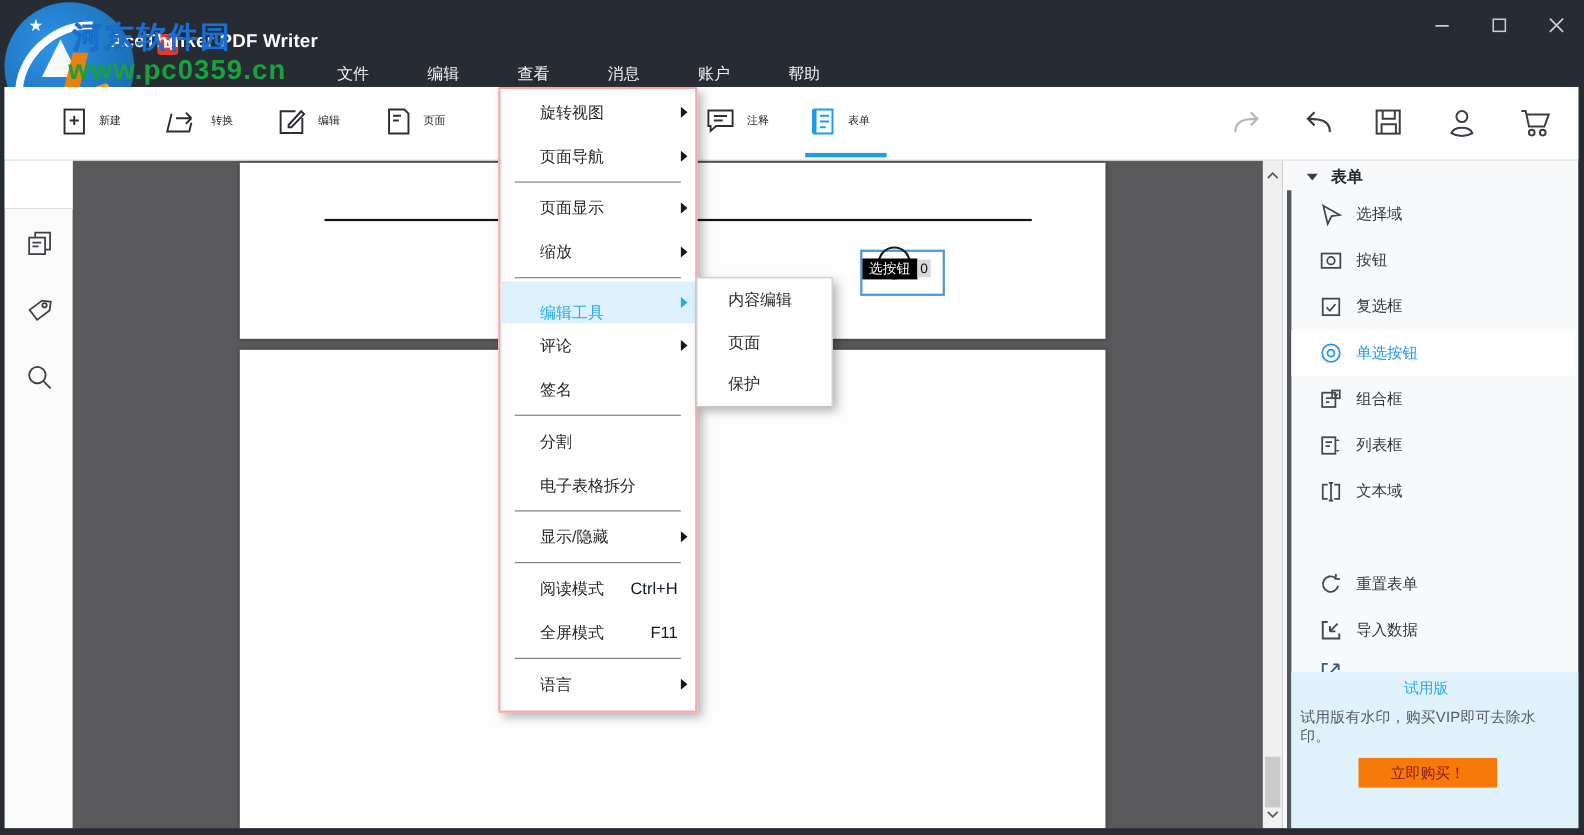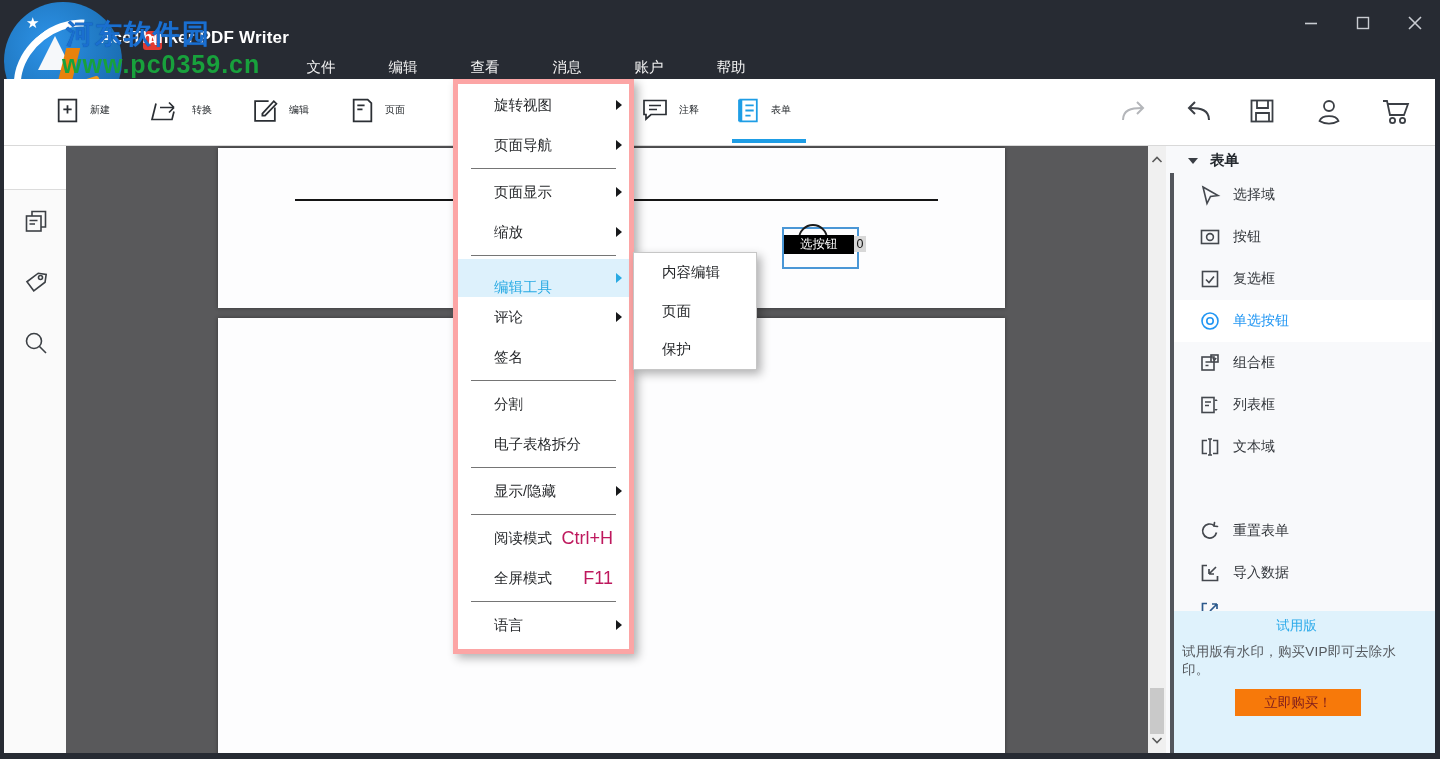--- a/index.html
+++ b/index.html
@@ -46,21 +46,21 @@
 
   
   #canvas{left:66px;top:145px;width:1082px;height:608px;background:#59595b;overflow:hidden;}
   .page{position:absolute;left:152px;width:787px;background:#fdfdfe;box-shadow:0 0 4px rgba(0,0,0,.4);}
   #page1{top:3px;height:160px;}
   #page2{top:173px;height:440px;}
   #page1-rule{left:77px;top:51px;width:643px;height:2px;background:#151515;}
   #radio-field{left:564px;top:79px;width:73px;height:38px;border:2px solid #4a97d6;background:transparent;}
   #radio-circle{left:580px;top:76px;width:26px;height:26px;border:2px solid #1c1c1c;border-radius:50%;}
   #radio-label{left:566px;top:87px;height:18px;display:flex;align-items:center;font-size:12.5px;z-index:2;}
-  #radio-label .sel{background:#000;color:#fff;padding:1px 16px;}
+  #radio-label .sel{background:#000;color:#fff;padding:1px 6px;}
   #radio-label .suf{background:#d8d8d8;color:#111;padding:1px 3px;}
 
   
   #doc-scrollbar{left:1148px;top:145px;width:18px;height:608px;background:#f0f0f0;z-index:6;}
   .sb-arrow{position:absolute;left:2px;width:14px;height:14px;color:#5a5a5a;}
   #sb-thumb{left:2px;top:543px;width:14px;height:46px;background:#c9c9c9;}
 
   
   #right-sidebar{left:1166px;top:145px;width:269px;height:608px;background:#f8f9fb;z-index:5;}
   #panel-scrollbar{left:4px;top:28px;width:4px;height:580px;background:#53565c;}
@@ -75,29 +75,29 @@
   #fd-line{left:96px;top:482px;width:158px;height:1px;background:#c9c9c9;margin-left:14px;}
   #export-clip{left:33px;top:455px;width:22px;height:11px;overflow:hidden;color:#2d5a8c;}
   
   #trial-box{left:8px;top:466px;width:295px;height:142px;background:#dff2fc;z-index:8;}
   #trial-title{left:0;top:6px;width:245px;text-align:center;color:#2baaea;font-size:13.5px;}
   #trial-msg{left:8px;top:32px;width:235px;color:#55595e;font-size:13.5px;letter-spacing:.2px;}
   #buy-btn{left:61px;top:78px;width:126px;height:27px;background:#f7790a;color:#7f1d1d;font-size:13.5px;
            display:flex;align-items:center;justify-content:center;cursor:pointer;}
 
   
-  #view-menu{left:453px;top:79px;width:181px;background:#fff;border:5px solid #fca5a5;box-sizing:border-box;
+  #view-menu{left:453px;top:79px;width:181px;background:#fff;border:2px solid #fca5a5;box-sizing:border-box;
              box-shadow:4px 4px 9px rgba(0,0,0,.3);z-index:30;display:flex;flex-direction:column;padding:1px 0 4px;}
   .vm-item{height:40px;display:flex;align-items:center;padding:0 16px 0 36px;color:#26282b;font-size:14.5px;position:relative;cursor:pointer;}
   .vm-item.active{background:#ddf1fc;color:#29aae3;height:38px;align-items:flex-end;}
   .vm-sep{height:1px;background:#757575;margin:3px 13px;}
   .vm-arrow{position:absolute;right:7px;top:50%;transform:translateY(-50%);width:0;height:0;
             border-left:6px solid #17181a;border-top:5px solid transparent;border-bottom:5px solid transparent;}
   .vm-item.active .vm-arrow{border-left-color:#29aae3;}
-  .vm-short{margin-left:auto;font-size:18px;color:#be185d;}
+  .vm-short{margin-left:auto;font-size:15px;color:#0f172a;}
 
   
   #sub-menu{left:633px;top:252px;width:124px;height:118px;background:#fff;border:1px solid #c6c6c6;box-sizing:border-box;
             box-shadow:4px 4px 9px rgba(0,0,0,.3);z-index:31;display:flex;flex-direction:column;justify-content:space-evenly;}
   .sm-item{height:38px;display:flex;align-items:center;padding-left:28px;color:#26282b;font-size:14.5px;cursor:pointer;}
 </style>
 </head>
 <body>
 
 <div id="app">

